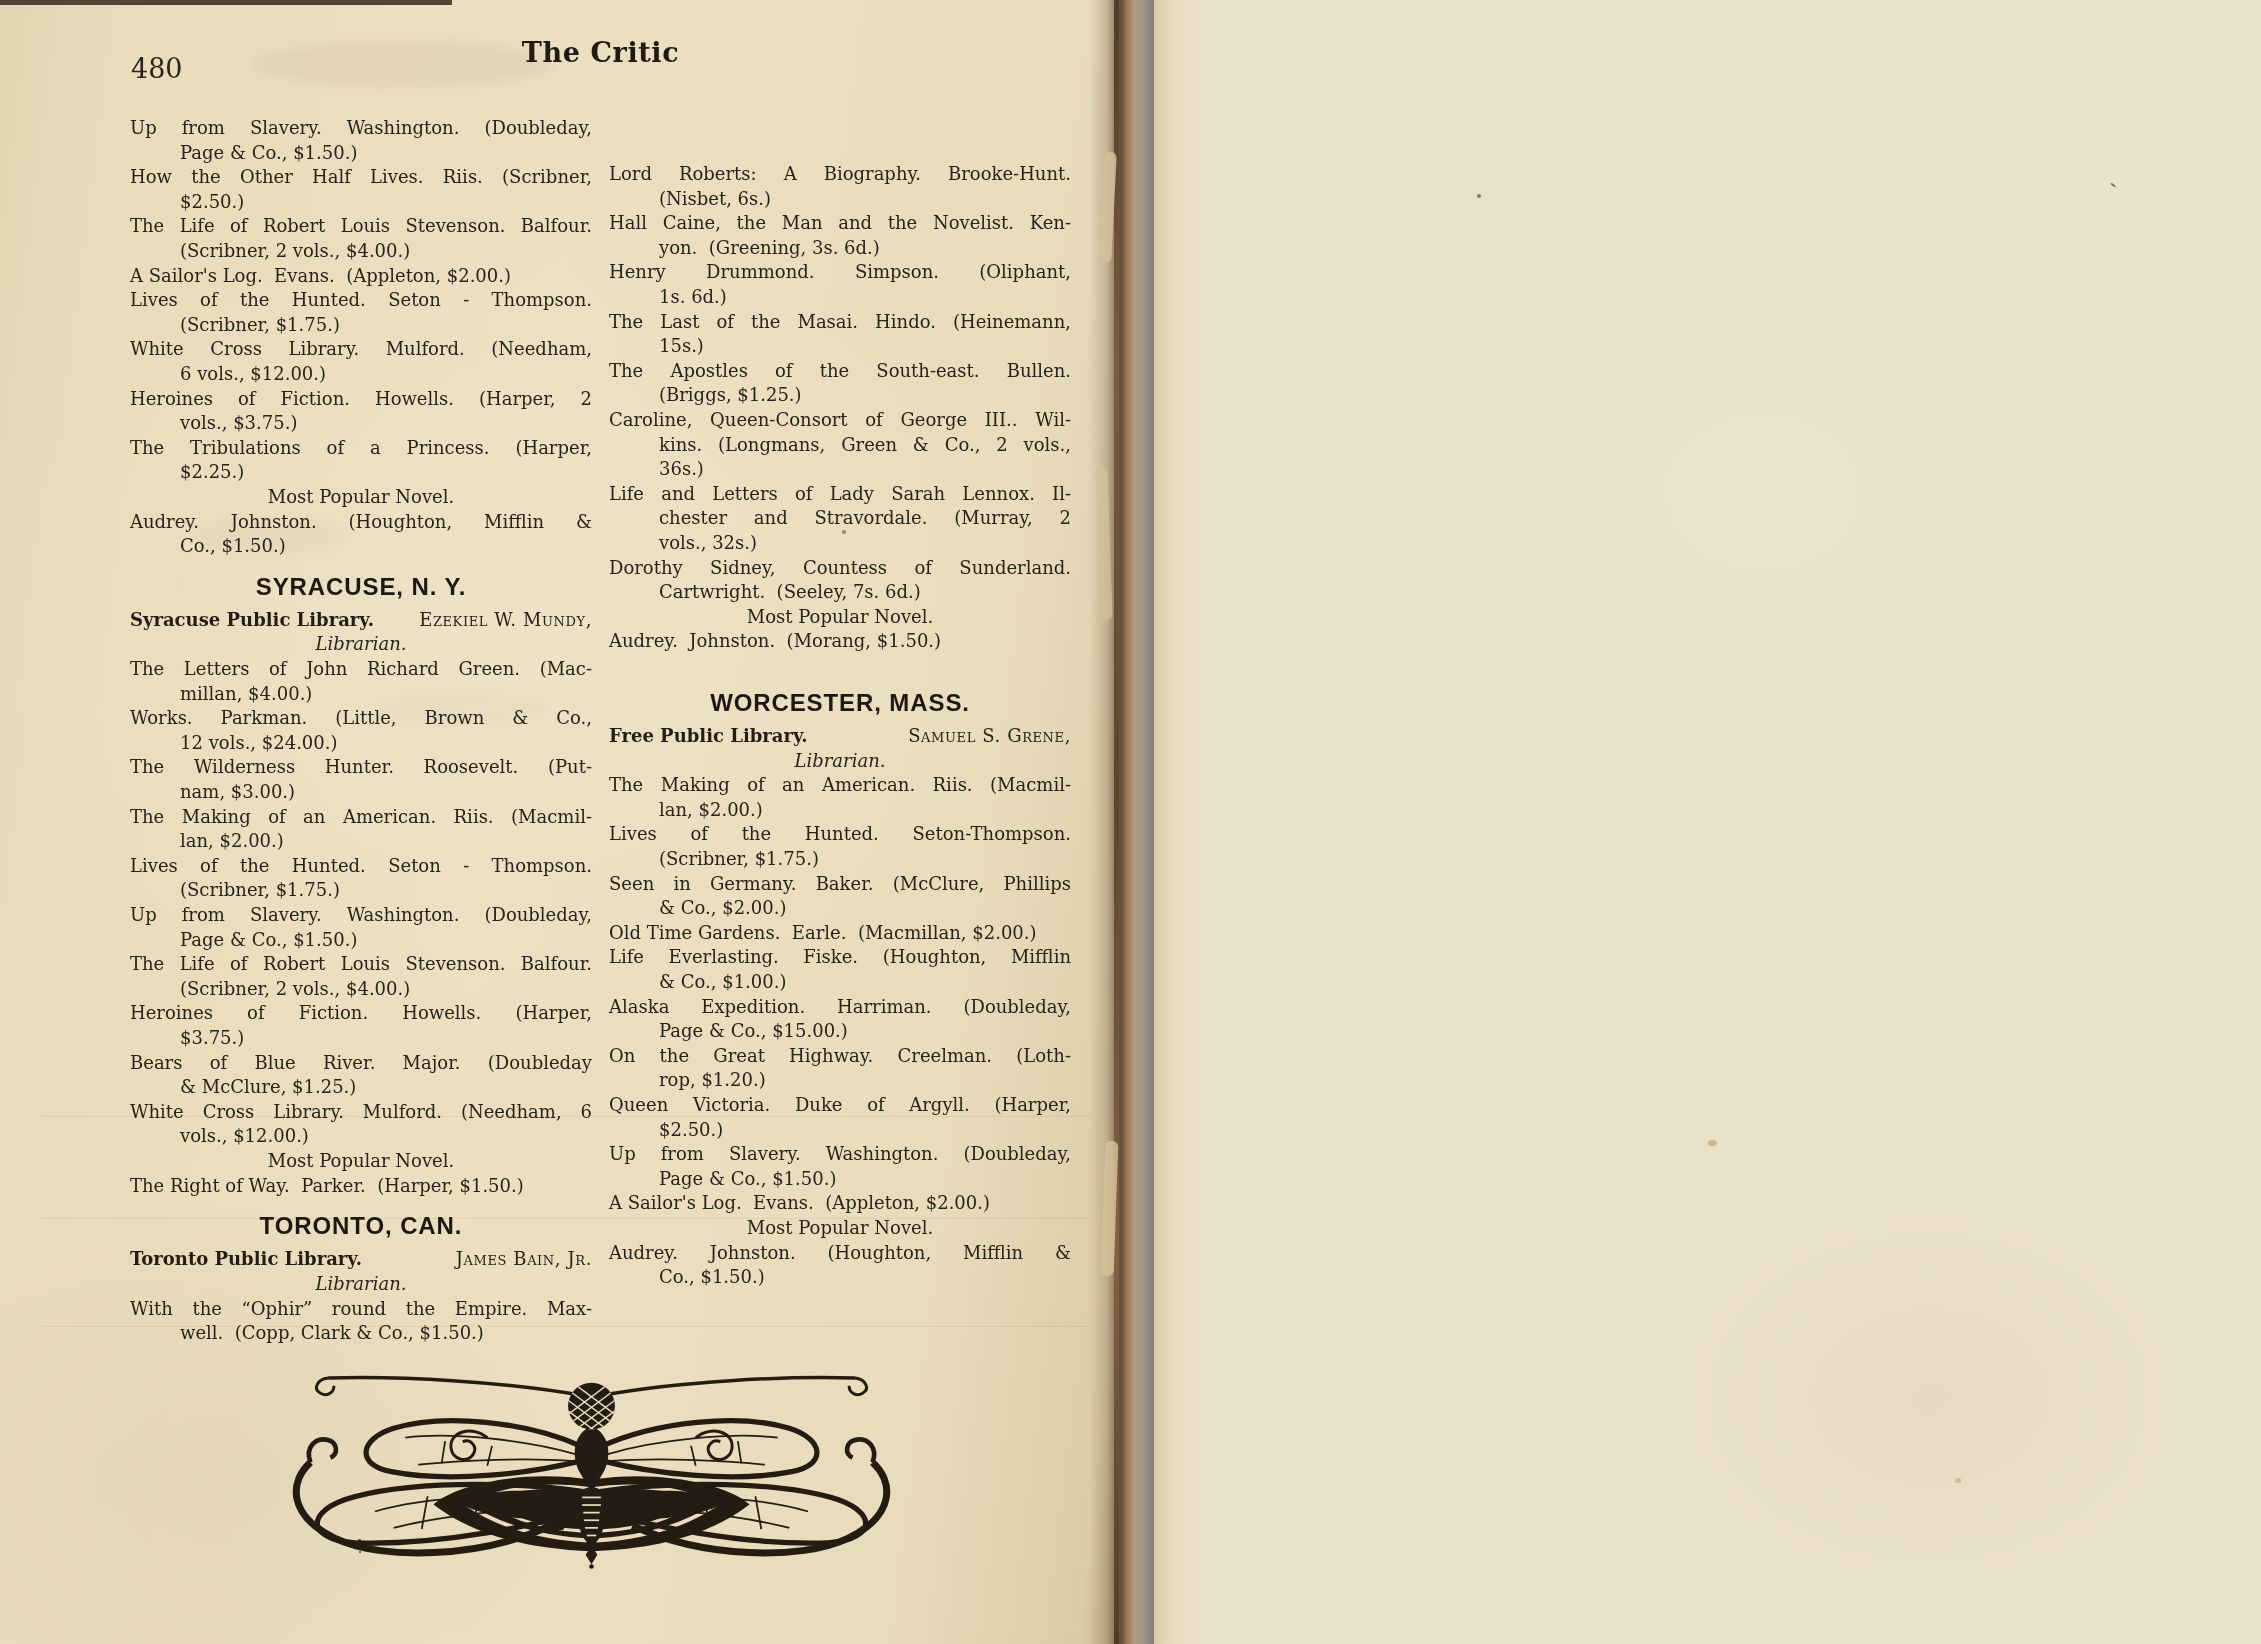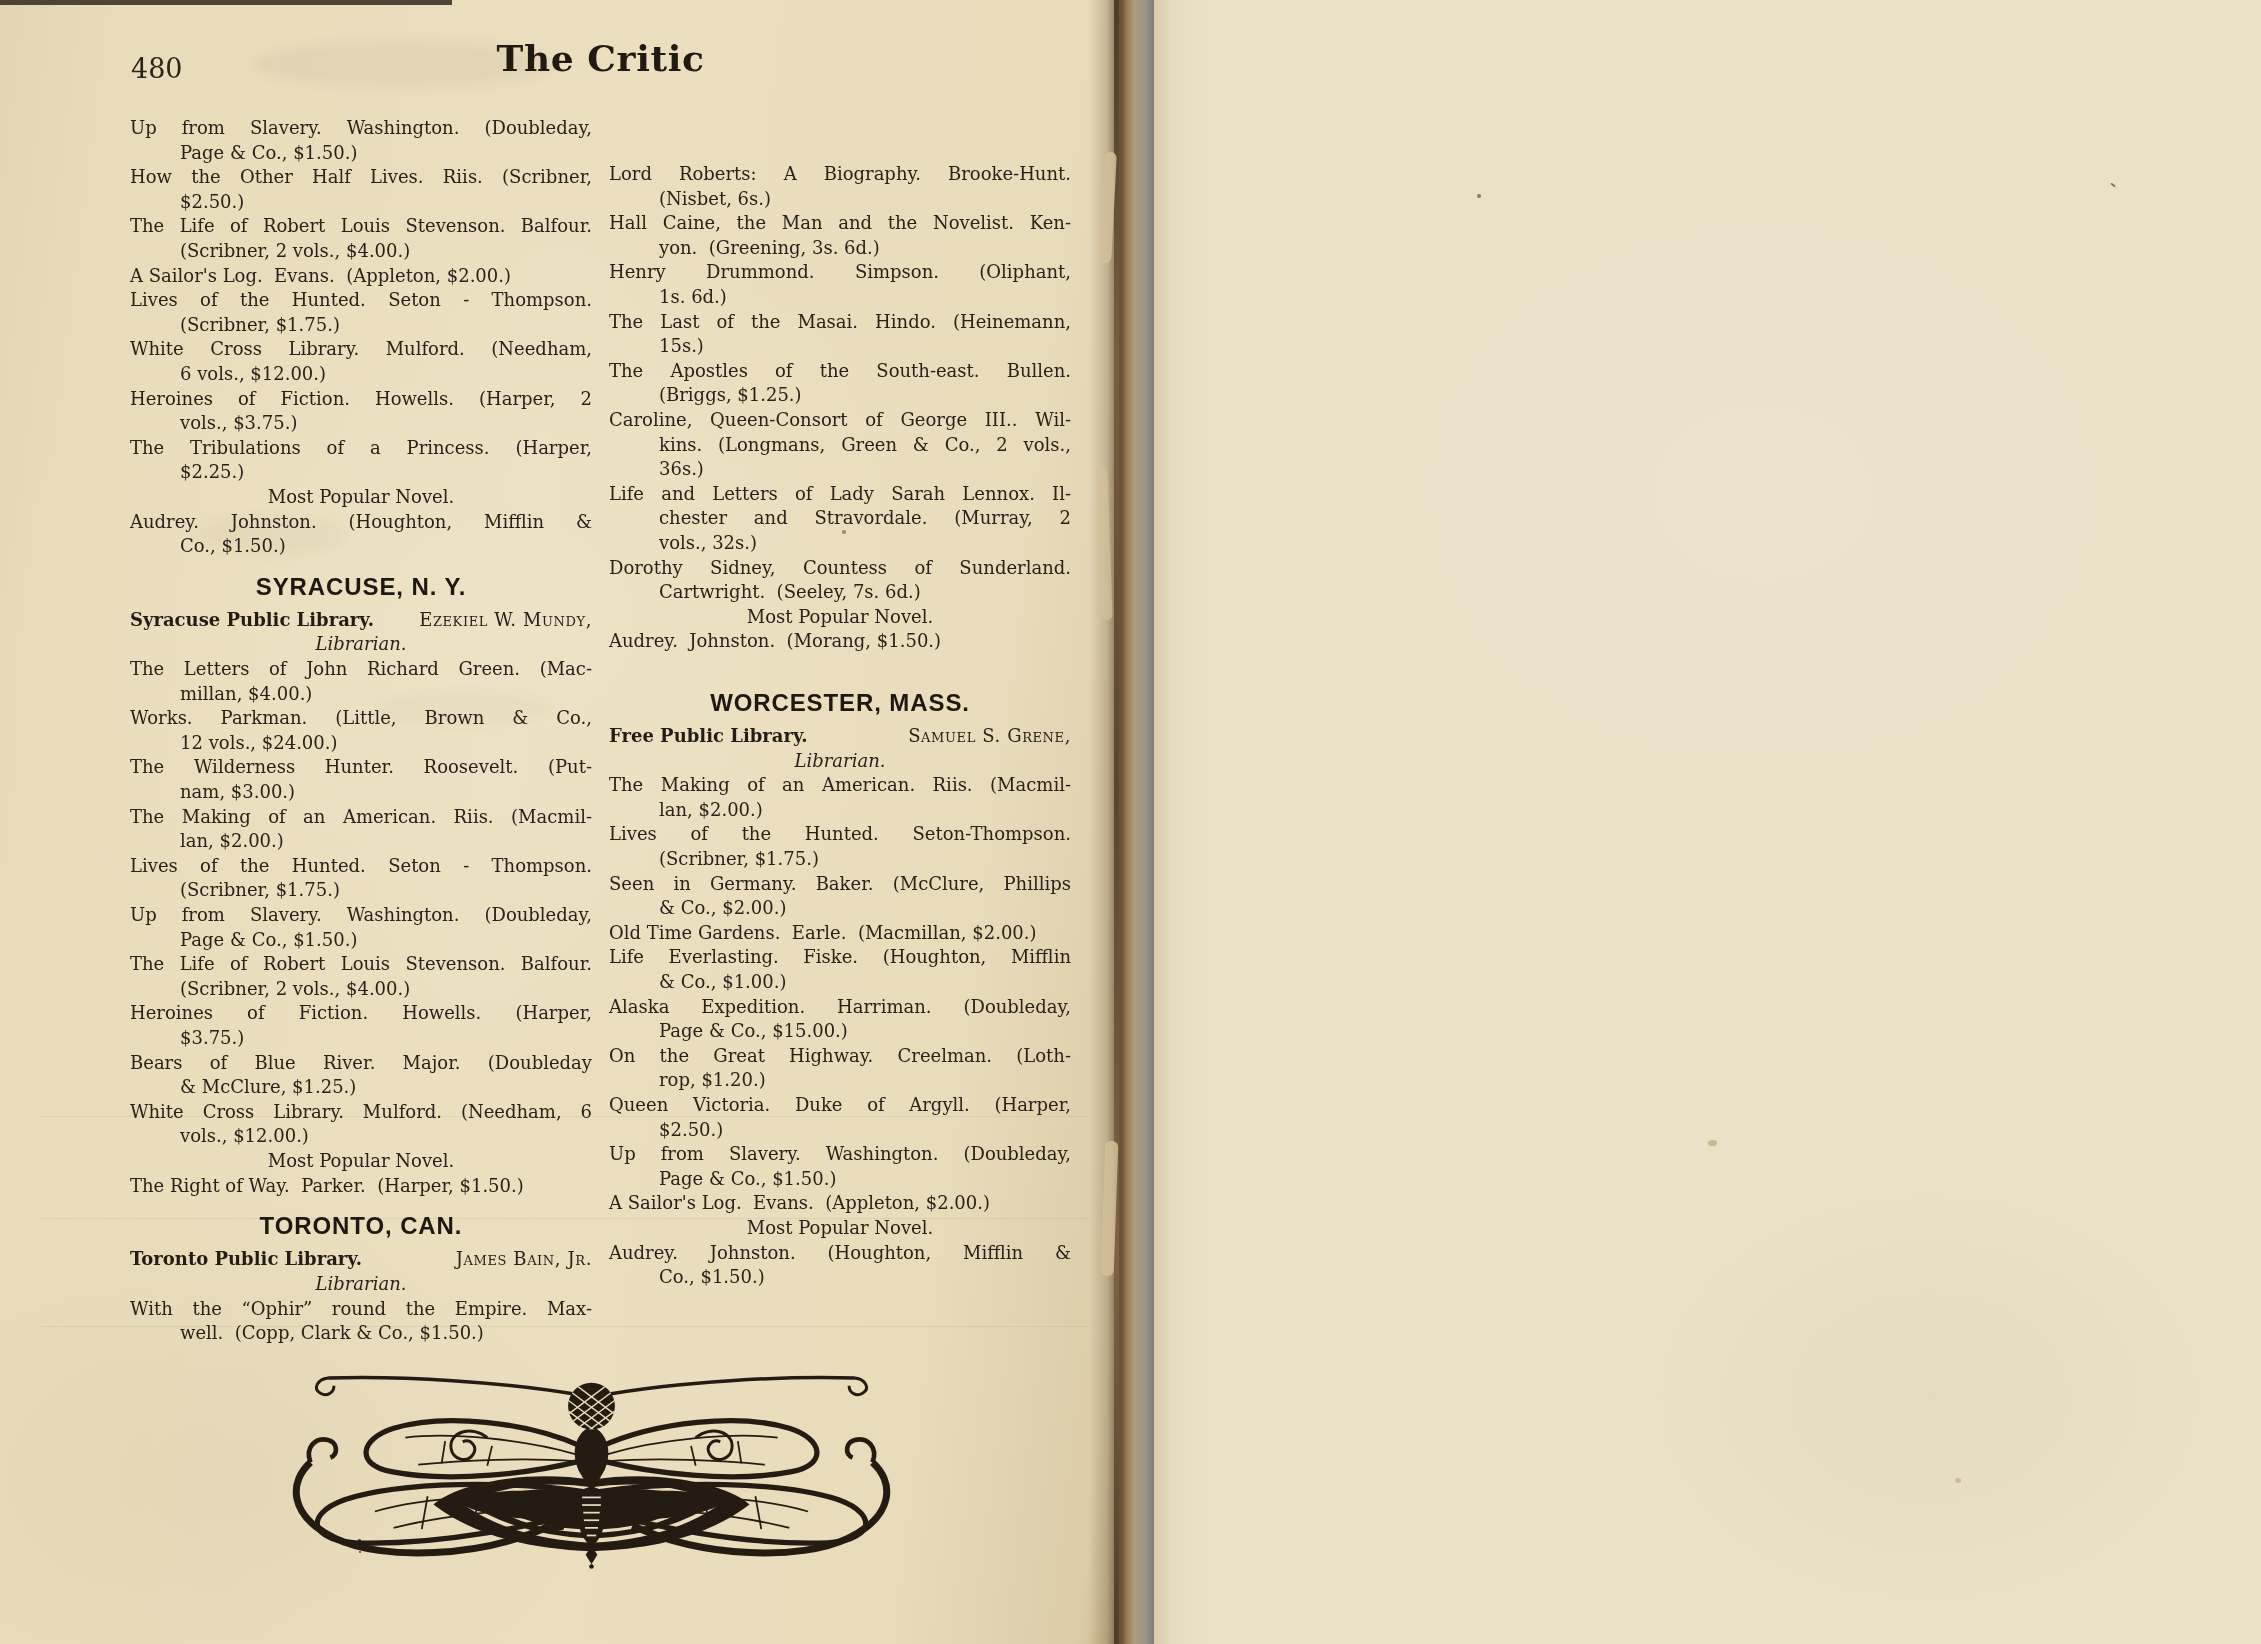--- a/index.html
+++ b/index.html
@@ -25,21 +25,21 @@
     background:radial-gradient(ellipse 585px 468px at 55% 30%,rgba(255,255,252,.07),rgba(0,0,0,0) 65%),
                radial-gradient(ellipse 468px 351px at 70% 85%,rgba(130,100,60,.05),rgba(0,0,0,0) 60%);}
   .top-edge{position:absolute;left:0;top:0;width:452px;height:5.3px;background:#342a1f;opacity:.85;}
   .speck{position:absolute;border-radius:50%;}
   .scanline{position:absolute;left:41px;width:1048px;height:1.2px;background:rgba(70,52,32,.07);}
   .ghost{position:absolute;background:rgba(95,78,50,.12);filter:blur(5.9px);border-radius:50%;opacity:.5;}
 
   
   .page-number{position:absolute;left:131px;top:53px;font-size:27px;color:#2b241c;}
   .journal-title{position:absolute;left:130px;top:37px;width:941px;text-align:center;
-    font-size:36px;font-weight:bold;color:#201a13;letter-spacing:0.6px;}
+    font-size:27px;font-weight:bold;color:#201a13;letter-spacing:0.6px;}
   .col{position:absolute;top:116px;width:462px;font-size:18px;line-height:24.6px;color:#29221a;}
   .col-left{left:130px;}
   .col-right{left:609px;margin-top:46px;}
   .ln{text-align:left;}
   .just{text-align:justify;text-align-last:justify;}
   .cont{padding-left:50px;}
   .last{white-space:pre-wrap;}
   .center-line{text-align:center;}
   .city-heading{font-family:"Liberation Sans",sans-serif;font-weight:bold;font-size:24px;
     line-height:27px;text-align:center;letter-spacing:0.9px;color:#1d1812;margin:14px 0 8.2px;}

